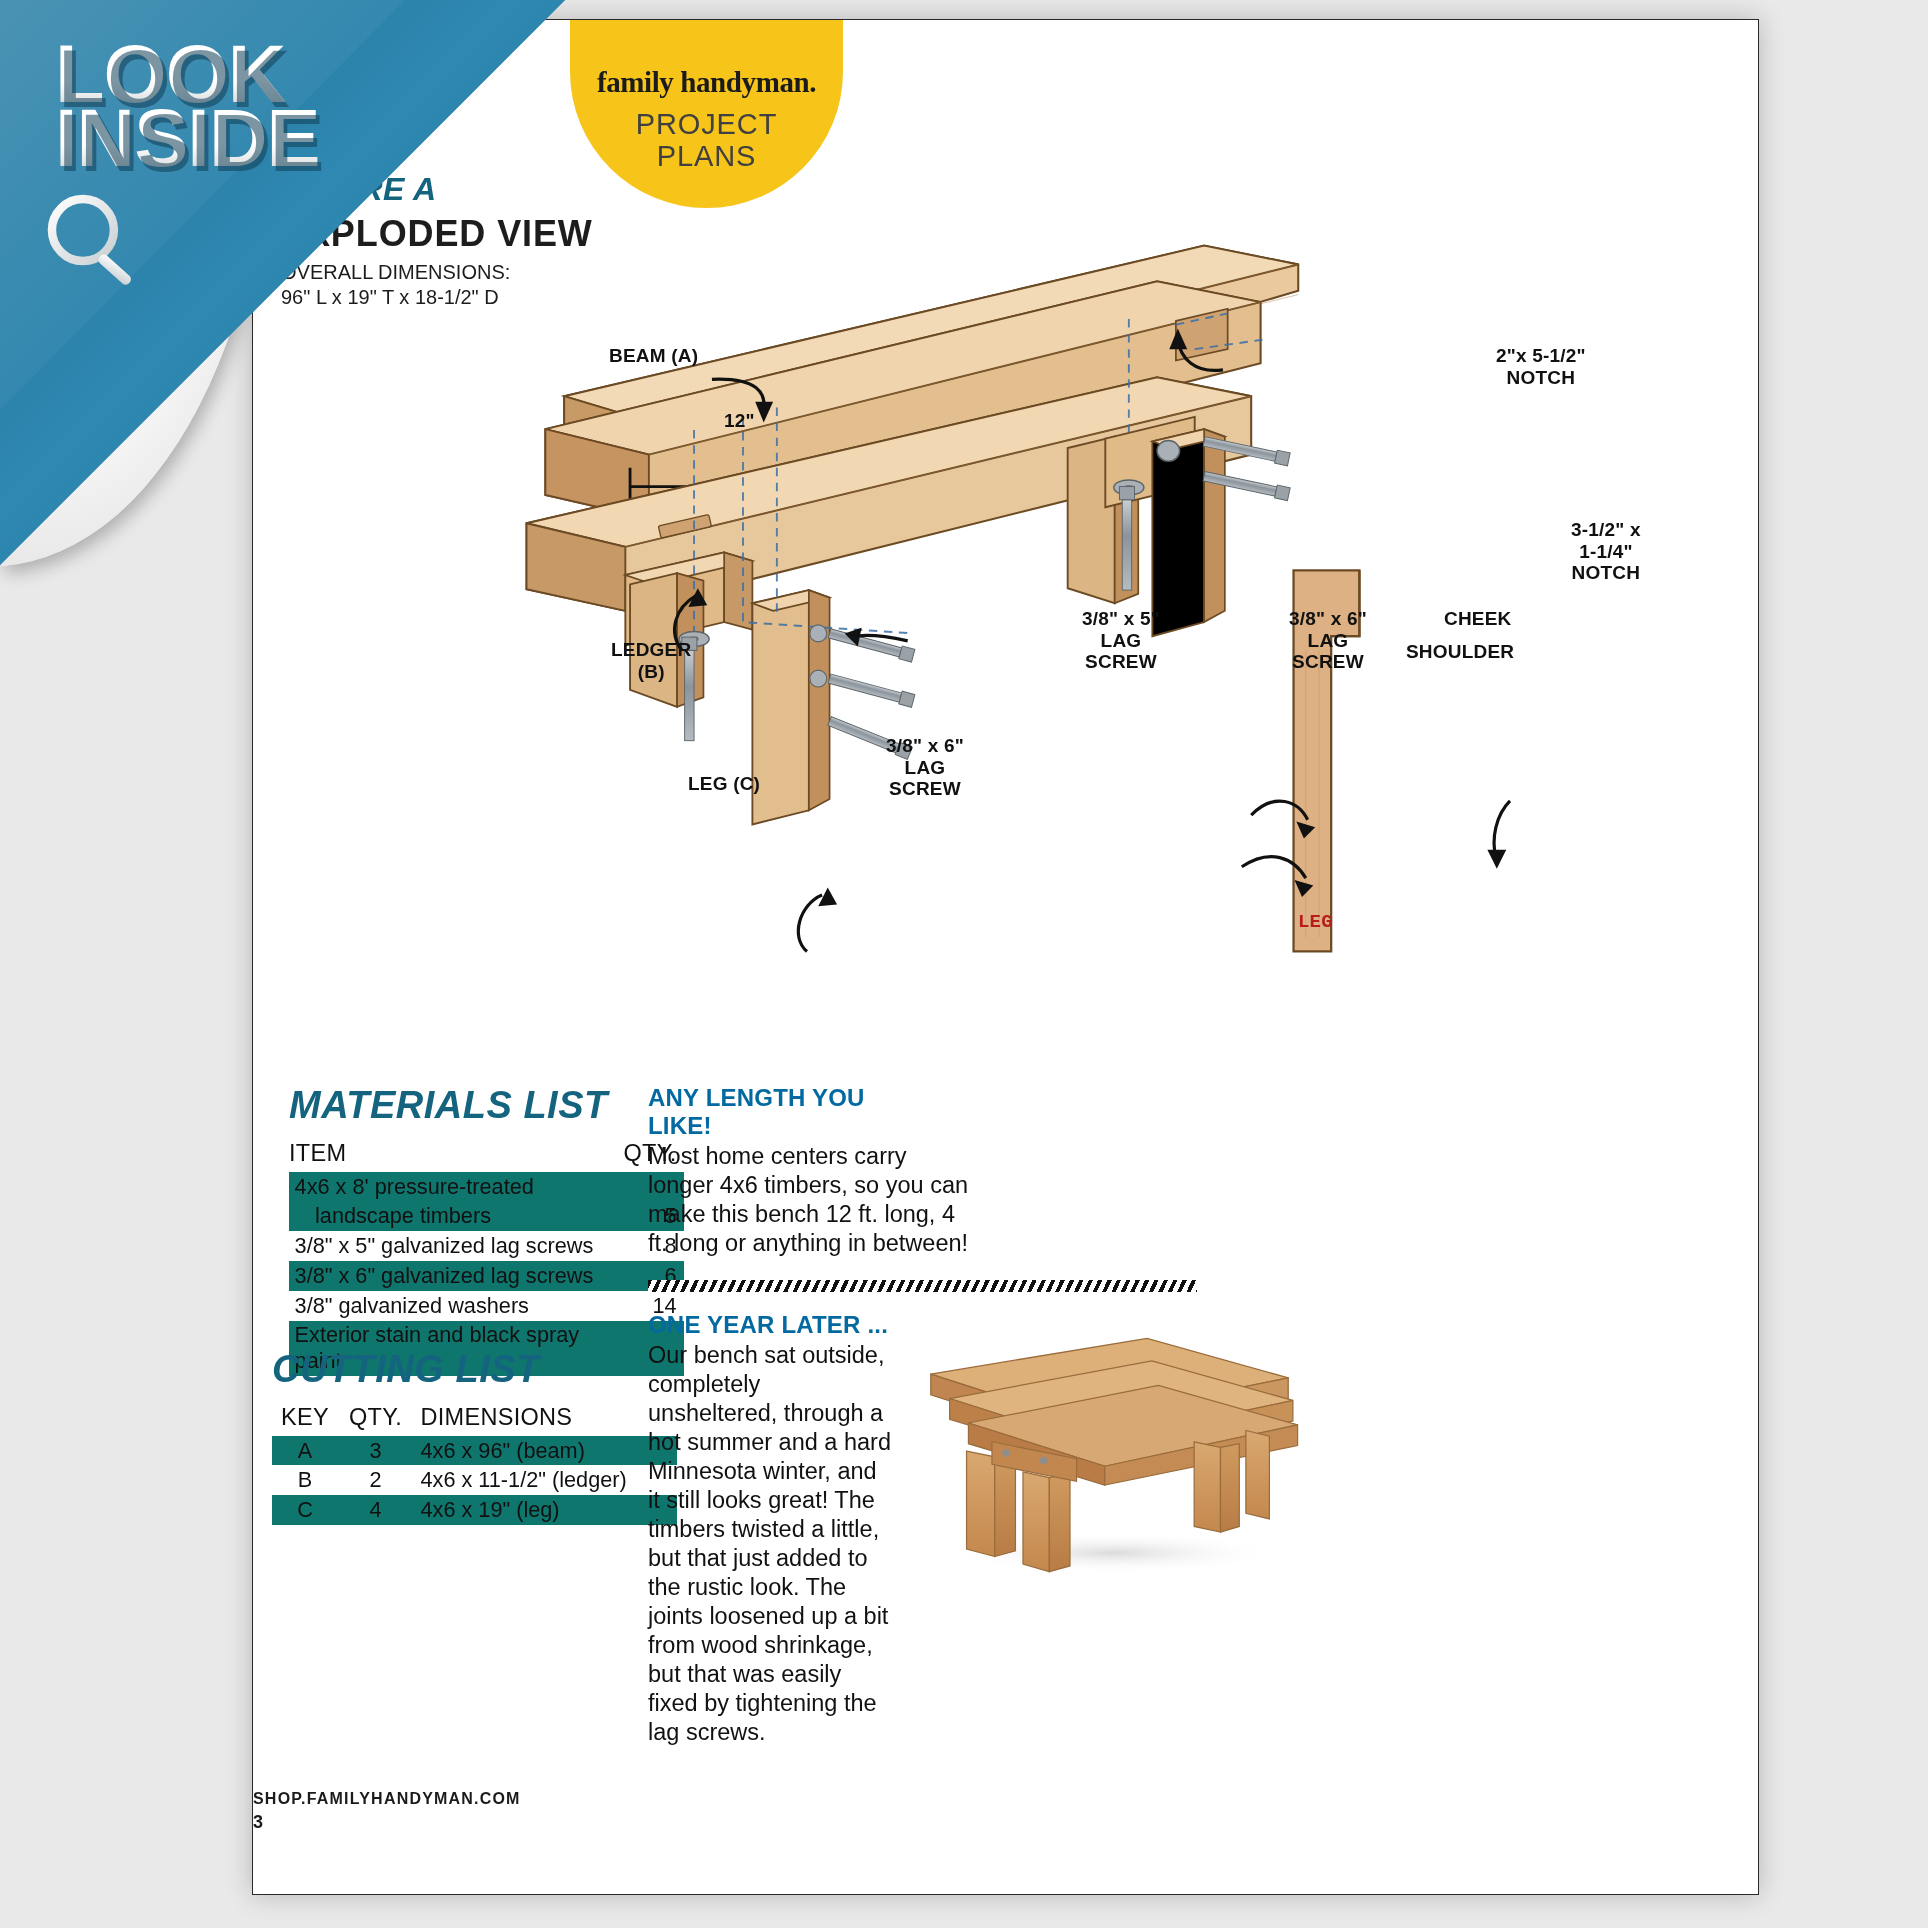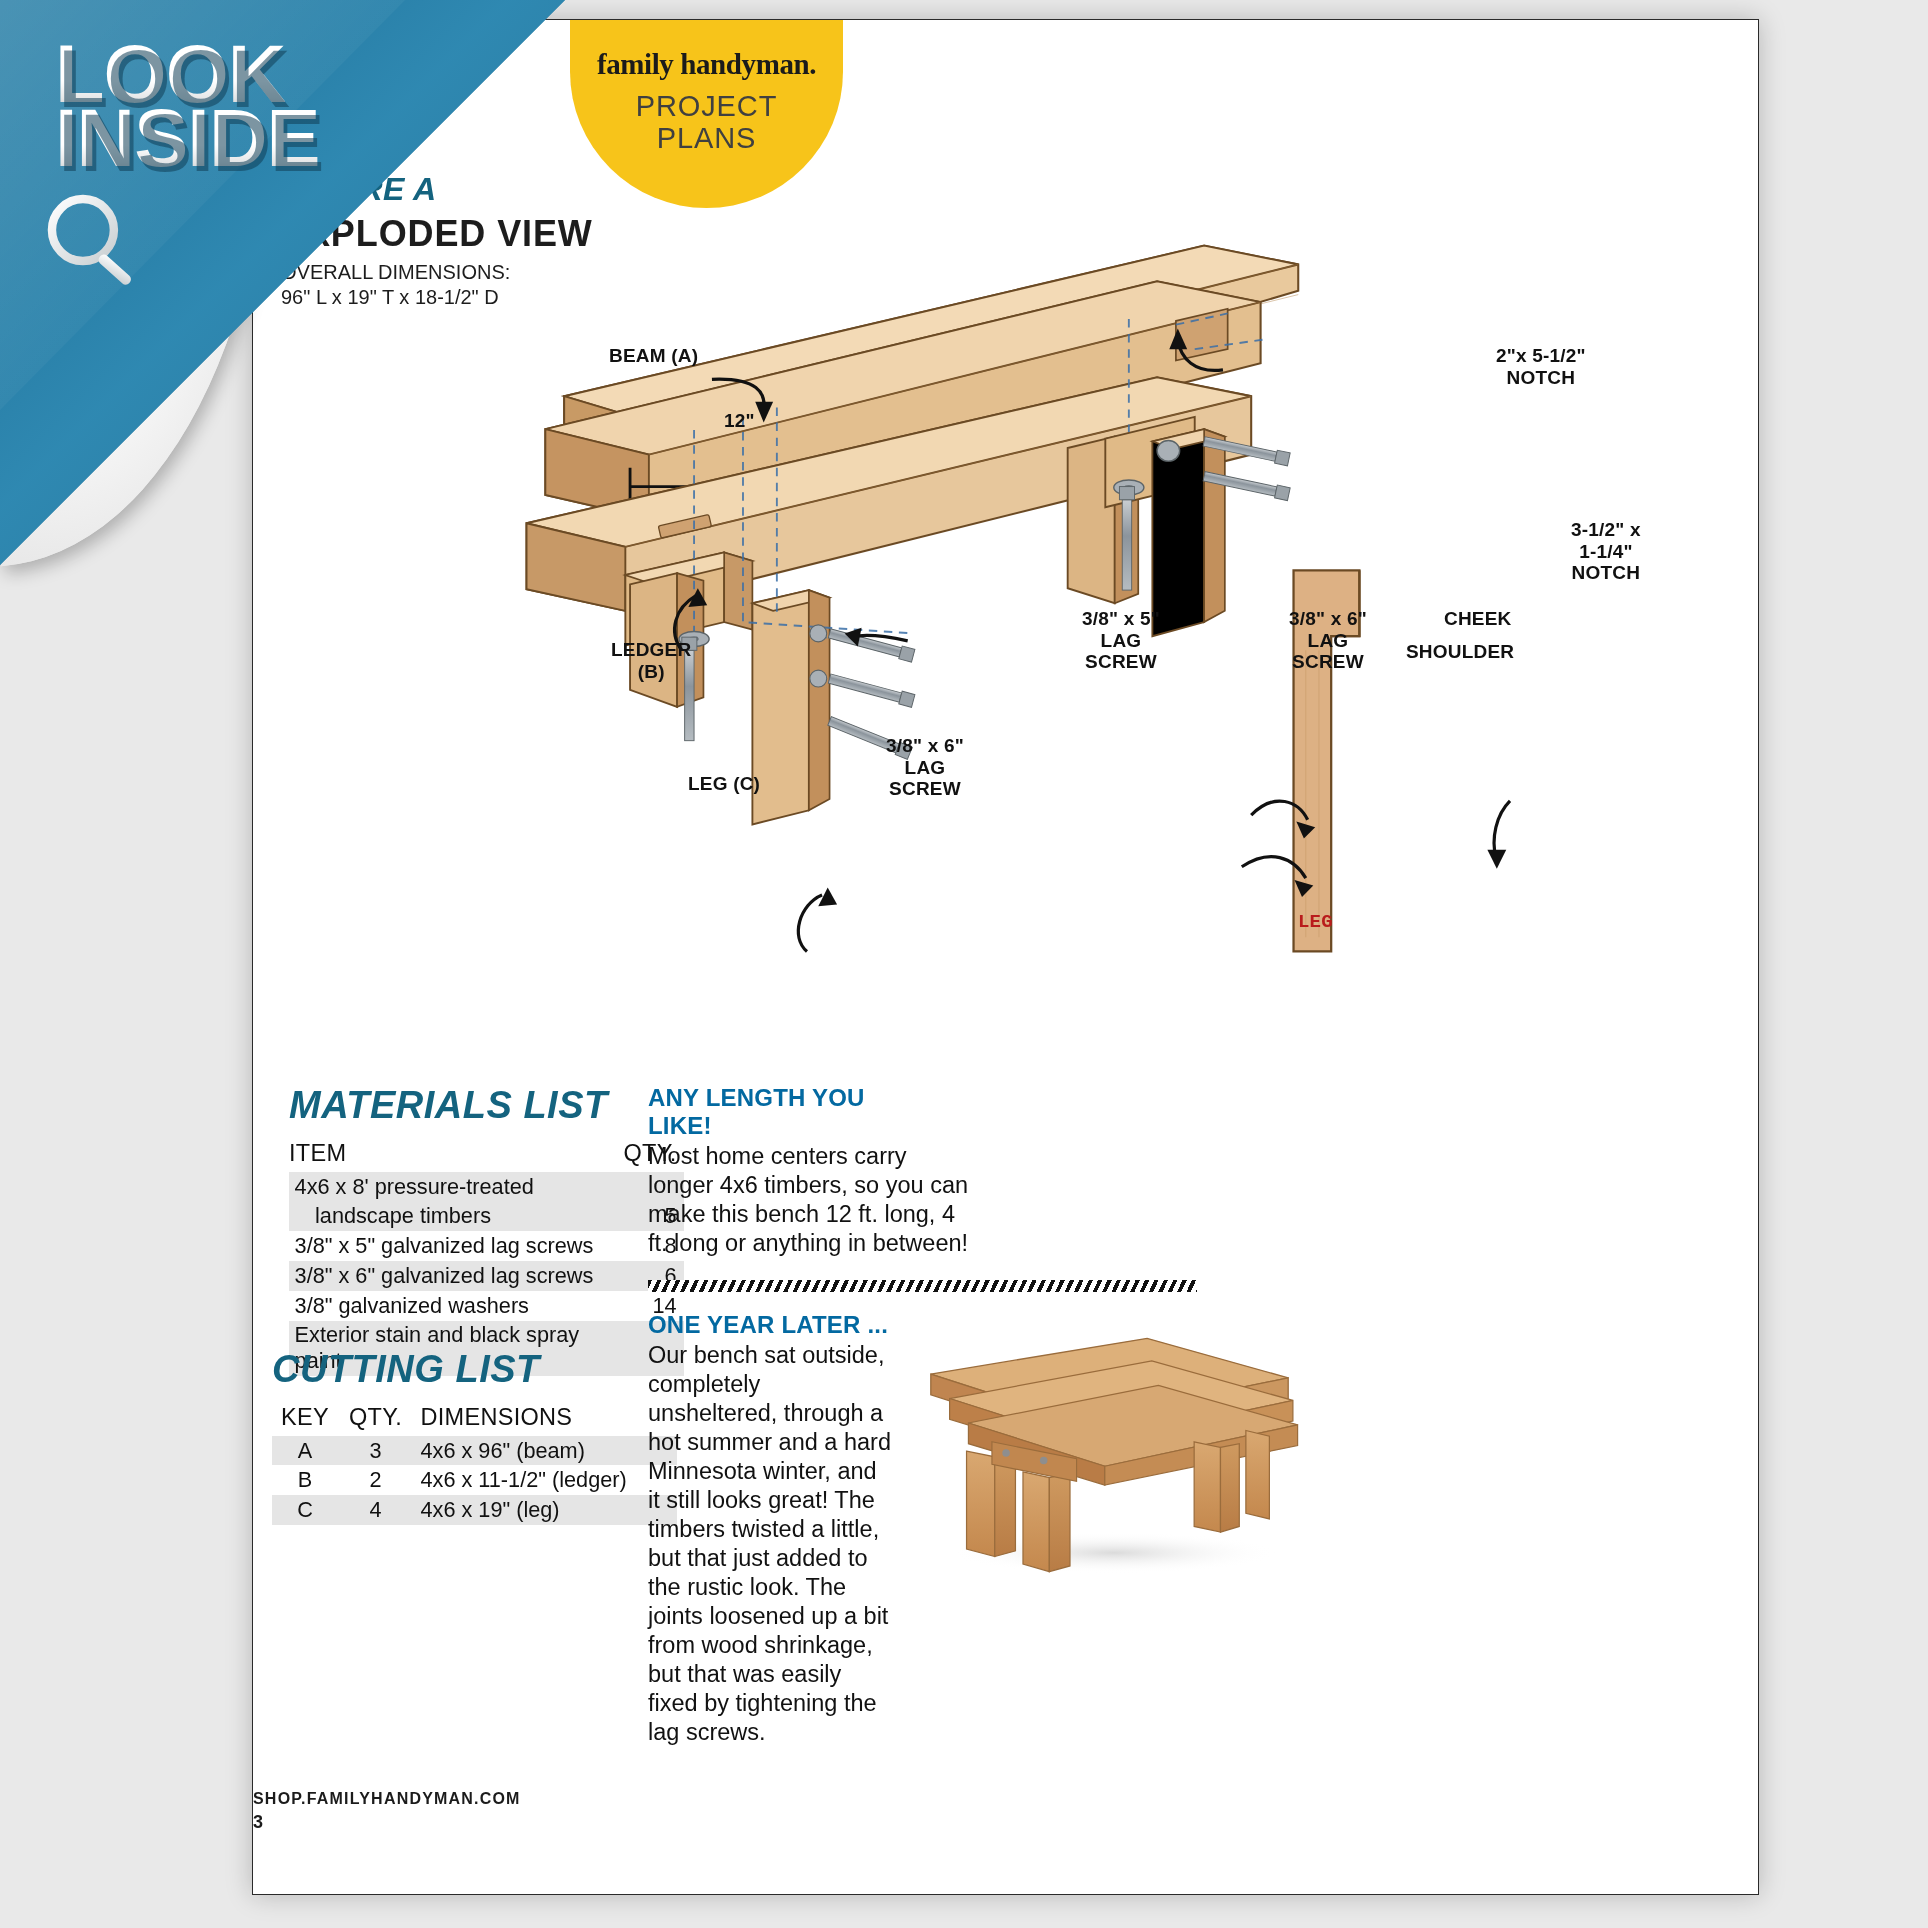--- a/index.html
+++ b/index.html
@@ -73,21 +73,21 @@
   
   #badge{
     position:absolute;left:317px;top:0px;
     width:273px;height:188px;
     background:#f7c41a;
     border-radius:0 0 137px 137px;
     text-align:center;
     overflow:hidden;
   }
   #badge-brand{
-    margin-top:28px;
+    margin-top:46px;
     font-family:"Liberation Serif", serif;
     font-weight:bold;
     font-size:29px;
     color:#1b1b1b;
     letter-spacing:-0.4px;
     text-align:center;
   }
   #badge-l1,#badge-l2{
     font-family:"Liberation Sans", sans-serif;
     font-weight:300;
@@ -133,21 +133,21 @@
   .sec-title{
     font-style:italic;font-weight:bold;font-size:38px;color:#14637f;
     letter-spacing:0.5px;margin:0 0 13px 0;
   }
   table.lst{border-collapse:collapse;font-size:21.7px;color:#111;}
   table.lst th{
     font-weight:400;font-size:23.5px;color:#111;text-align:left;
     padding:0 0 4.7px 0;letter-spacing:0.3px;
   }
   table.lst td{padding:1.9px 0;}
-  tr.shade td{background:#e5e5e5;}
+  tr.shade td{background:#0f766e;}
 
   #materials{position:absolute;left:36px;top:0;width:395px;}
   #m-table{width:395px;}
   #m-table td.item{padding-left:5.6px;}
   #m-table td.q{width:68px;text-align:right;padding-right:7.5px;}
   #m-table th.hq{text-align:right;padding-right:7.5px;}
 
   #cutting{position:absolute;left:19px;top:264px;width:405px;}
   #c-table{width:405px;}
   #c-table td.k{width:66px;text-align:center;}

